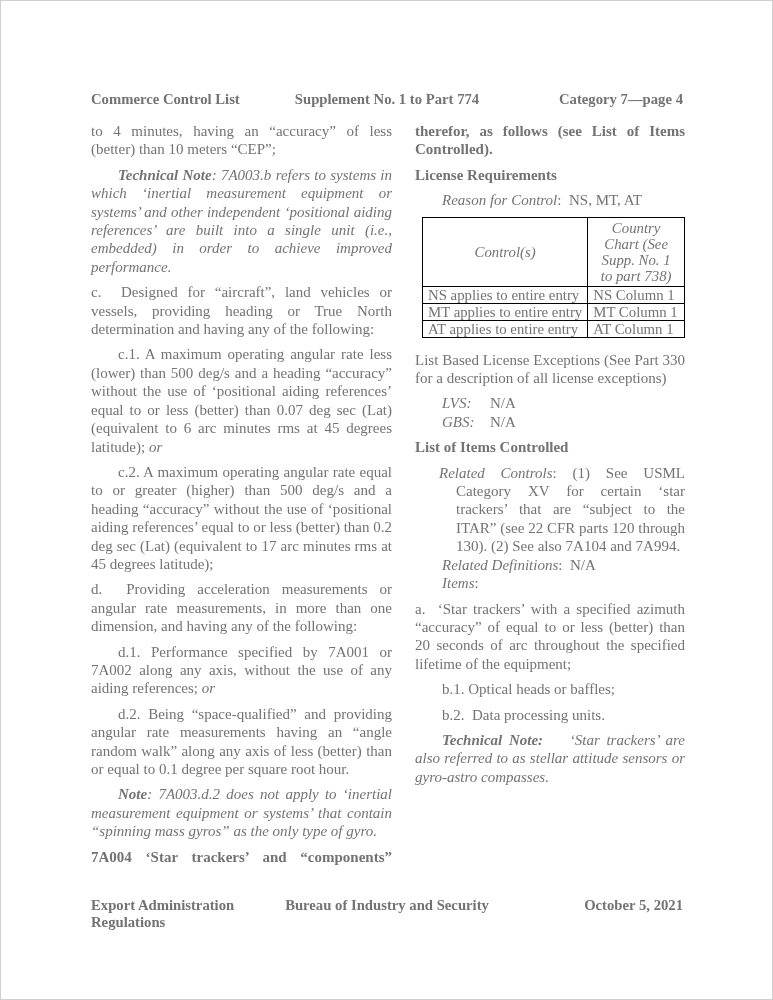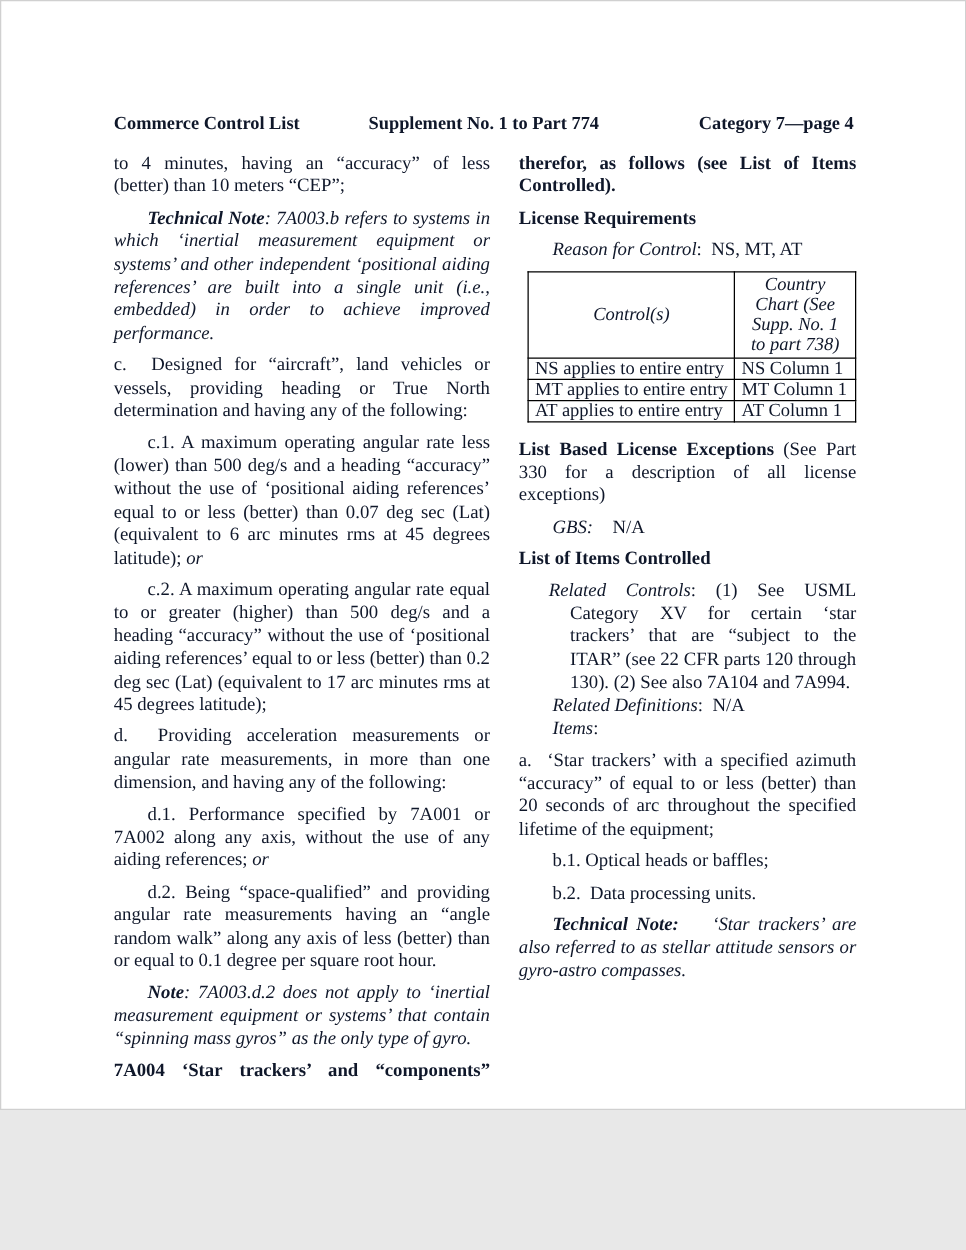--- a/index.html
+++ b/index.html
@@ -1,44 +1,44 @@
 <!DOCTYPE html>
 <html><head>
 <meta charset="utf-8">
 <style>
   html,body{margin:0;padding:0;background:#e8e8e8;}
   #page{
     position:relative;
-    width:773px;height:888px;
+    width:773px;height:1000px;
     background:#ffffff;
     border:1px solid #d0d0d0;
     box-sizing:border-box;
     font-family:"Liberation Serif","DejaVu Serif",serif;
-    color:#0f172a;
+    color:#737373;
     overflow:hidden;
   }
   .hf{position:absolute;left:90px;right:89px;display:flex;align-items:baseline;
       font-weight:bold;font-size:14.7px;line-height:17px;}
   .hf .l{flex:1;text-align:left;}
   .hf .c{flex:none;text-align:center;}
   .hf .r{flex:1;text-align:right;}
   #header{top:90px;}
   #footer{top:896px;}
   .col{position:absolute;top:121px;font-size:15px;line-height:18.4px;}
   #left-col{left:90px;width:301px;}
   #right-col{left:414px;width:270px;}
   .p{margin:0 0 7px 0;text-align:justify;}
   .tight{margin-bottom:0;}
   .ind{text-indent:27px;}
   .it{font-style:italic;}
   .b{font-weight:bold;}
   .jlast{text-align-last:justify;}
   .hang{padding-left:41px;text-indent:-17px;}
   .r-i{font-style:italic;}
-  .r-b{font-weight:bold;}
+  .r-b{font-weight:normal;}
   .r-bi{font-weight:bold;font-style:italic;}
   .r-lbl{font-style:italic;display:inline-block;width:48px;text-indent:0;}
   table.ctable{border-collapse:collapse;margin:3px 0 13px 7px;font-size:14.8px;}
   .ctable th,.ctable td{border:1px solid #000;padding:0 5px;line-height:16px;vertical-align:middle;}
   .ctable th{font-style:italic;font-weight:normal;text-align:center;padding:2px 6px;}
   .ctable th:first-child{width:148px;}
   .ctable td{white-space:nowrap;text-align:left;}
 </style>
 </head>
 <body>
@@ -87,20 +87,21 @@
             <td>MT Column 1</td>
           </tr>
           <tr>
             <td>AT applies to entire entry</td>
             <td>AT Column 1</td>
           </tr>
         </tbody>
       </table>
     <div>
         <p class="p"><span class="r-b">List Based License Exceptions</span><span> (See Part 330 for a description of all license exceptions)</span></p>
+        <p class="p ind tight"><span class="r-lbl">LVS:</span><span>N/A</span></p>
         <p class="p ind"><span class="r-lbl">GBS:</span><span>N/A</span></p>
         <p class="p b"><span>List of Items Controlled</span></p>
         <p class="p hang tight"><span class="r-i">Related Controls</span><span>: (1) See USML Category XV for certain ‘star trackers’ that are “subject to the ITAR” (see 22 CFR parts 120 through 130). (2) See also 7A104 and 7A994.</span></p>
         <p class="p ind tight"><span class="r-i">Related Definitions</span><span>:&nbsp; N/A</span></p>
         <p class="p ind"><span class="r-i">Items</span><span>:</span></p>
         <p class="p"><span>a.&nbsp; ‘Star trackers’ with a specified azimuth “accuracy” of equal to or less (better) than 20 seconds of arc throughout the specified lifetime of the equipment;</span></p>
         <p class="p ind"><span>b.1. Optical heads or baffles;</span></p>
         <p class="p ind"><span>b.2.&nbsp; Data processing units.</span></p>
         <p class="p ind it"><span class="r-bi">Technical Note:</span><span>&nbsp;&nbsp;&nbsp; ‘Star trackers’ are also referred to as stellar attitude sensors or gyro-astro compasses.</span></p>
       </div>

